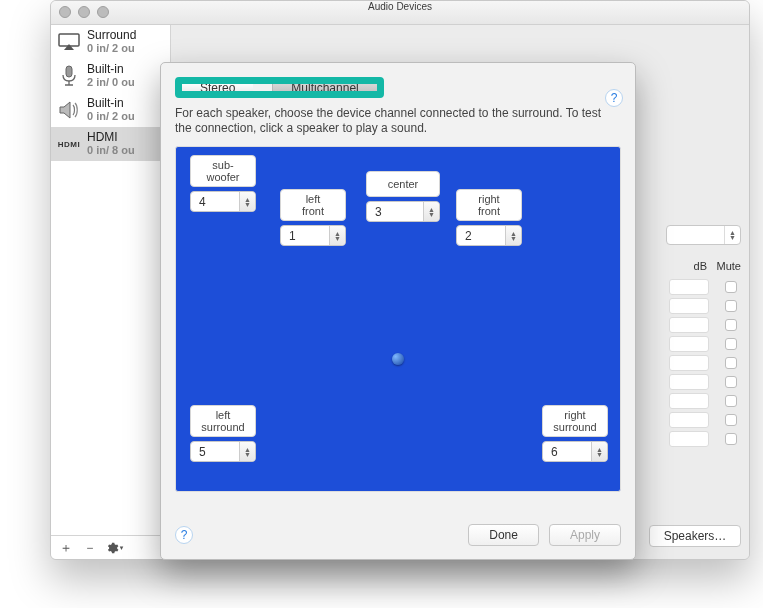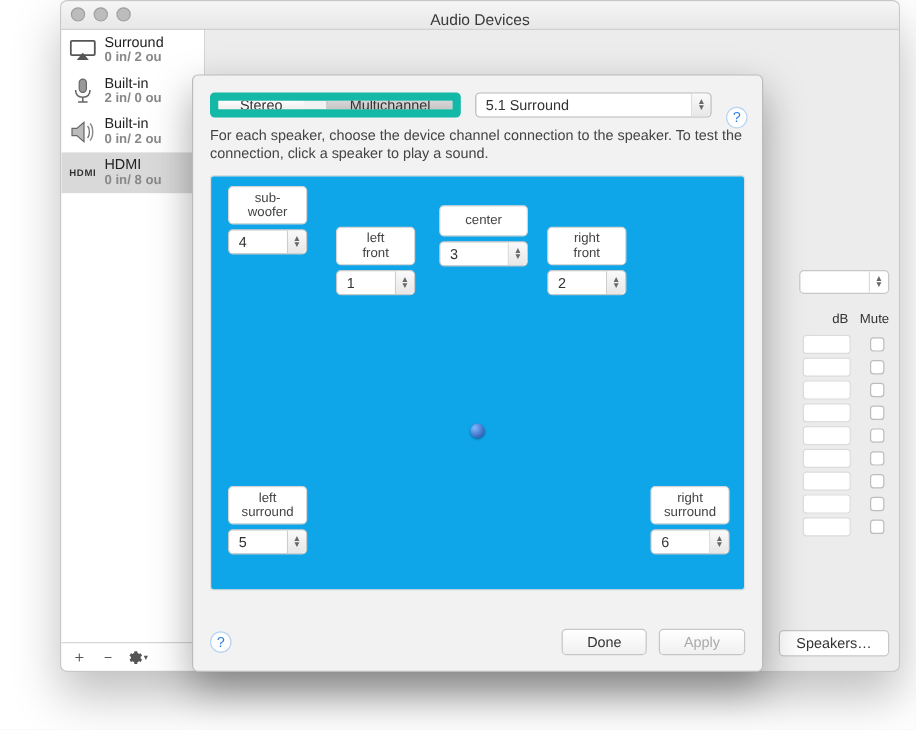--- a/index.html
+++ b/index.html
@@ -8,22 +8,22 @@
   
   .window {
     position:absolute; left:50px; top:0; width:700px; height:560px;
     border:1px solid #c8c8c8; border-radius:6px; background:#ececec;
     box-shadow:0 20px 40px rgba(0,0,0,0.25);
     overflow:hidden;
   }
   .titlebar {
     height:24px; background:linear-gradient(#f6f6f6,#e7e7e7);
     border-bottom:1px solid #d0d0d0; position:relative;
-    display:flex; align-items:flex-end; justify-content:center;
-    font-size:13px; color:#3a3a3a;
+    display:flex; align-items:flex-start; justify-content:center;
+    font-size:10px; color:#3a3a3a;
   }
   .traffic { position:absolute; left:8px; top:5px; display:flex; gap:7px; }
   .tl { width:12px; height:12px; border-radius:6px; background:#bcbcbc; border:1px solid #9f9f9f; }
 
   .wbody { display:flex; height:calc(100% - 24px); }
 
   
   .sidebar { width:120px; background:#fff; border-right:1px solid #d4d4d4; display:flex; flex-direction:column; }
   .sb-list { flex:1; overflow:hidden; }
   .sb-item { display:flex; align-items:center; padding:4px 6px; gap:6px; font-size:12px; color:#333; }
@@ -57,21 +57,21 @@
   .seg { display:flex; border:7px solid #14b8a6; border-radius:4px; overflow:hidden; height:21px; }
   .seg > div { font-size:12px; padding:0 18px; display:flex; align-items:center; color:#333; background:linear-gradient(#fdfdfd,#efefef); }
   .seg > div + div { border-left:1px solid #b8b8b8;margin-left:19px; }
   .seg > div.on { background:linear-gradient(#d6d6d6,#c7c7c7); }
   .popsel { flex:1; height:21px; background:#fff; border:1px solid #b8b8b8; border-radius:4px; position:relative; font-size:12px; color:#333; display:flex; align-items:center; padding:0 22px 0 8px; }
   .popsel .st, .chsel .st { position:absolute; right:0; top:0; width:16px; height:100%; background:linear-gradient(#fafafa,#e7e7e7); border-left:1px solid #ccc; display:flex; flex-direction:column; align-items:center; justify-content:center; color:#686868; font-size:7px; line-height:5px; border-radius:0 4px 4px 0;}
   .help { width:18px; height:18px; border:1px solid #b8d4f0; border-radius:9px; color:#2a7de1; font-size:12px; display:flex; align-items:center; justify-content:center; background:#fff; position:absolute; }
 
   .instr { padding:0 14px; font-size:12px; color:#444; line-height:15px; }
 
-  .canvas { margin:10px 14px 0 14px; height:346px; background:#0ea5e9; border:1px solid #ddd; border-radius:3px; position:relative; }
+  .canvas { margin:10px 14px 0 14px; height:346px; background:#1d4ed8; border:1px solid #ddd; border-radius:3px; position:relative; }
 
   .spk { position:absolute; width:66px; }
   .spk .lbl { height:32px; border:1px solid #d6d6d6; border-radius:4px; background:#fff; font-size:11px; color:#444; display:flex; align-items:center; justify-content:center; text-align:center; line-height:12px; padding:2px 4px; }
   .chsel { margin-top:4px; height:21px; background:#fff; border:1px solid #c8c8c8; border-radius:4px; font-size:12px; color:#333; position:relative; display:flex; align-items:center; padding:0 20px 0 8px; }
 
   .listener { position:absolute; left:50%; top:206px; width:12px; height:12px; margin-left:-6px; border-radius:6px; background:radial-gradient(circle at 30% 30%, #7fb8ff, #1746a2); box-shadow:0 1px 2px rgba(0,0,0,0.4); }
 
   .sheetbtns { position:absolute; left:14px; right:14px; bottom:12px; height:24px; display:flex; align-items:center; }
   .btn { height:22px; padding:0 20px; background:linear-gradient(#fff,#f0f0f0); border:1px solid #c6c6c6; border-radius:4px; font-size:12px; color:#333; display:flex; align-items:center; }
   .btn.dis { color:#aaa; }
@@ -201,26 +201,22 @@
   </div>
 </div>
 
 <div class="sheet">
   <div class="help" style="top:26px; right:12px;">?</div>
   <div class="toprow">
     <div class="seg">
       <div>Stereo</div>
       <div class="on">Multichannel</div>
     </div>
-    <div class="popsel" style="margin-right:28px;">
-      <span>5.1 Surround</span>
-      <div class="st">▲<br>▼</div>
-    </div>
-  </div>
-  <div class="instr">For each speaker, choose the device channel connection to the speaker. To test the connection, click a speaker to play a sound.</div>
+  </div>
+  <div class="instr">For each speaker, choose the device channel connected to the surround. To test the connection, click a speaker to play a sound.</div>
 
   <div class="canvas">
 
     <div class="spk" style="left:14px; top:8px;">
       <div class="lbl">sub-<br>woofer</div>
       <div class="chsel">
           <span>4</span>
           <div class="st">▲<br>▼</div>
         </div>
     </div>

